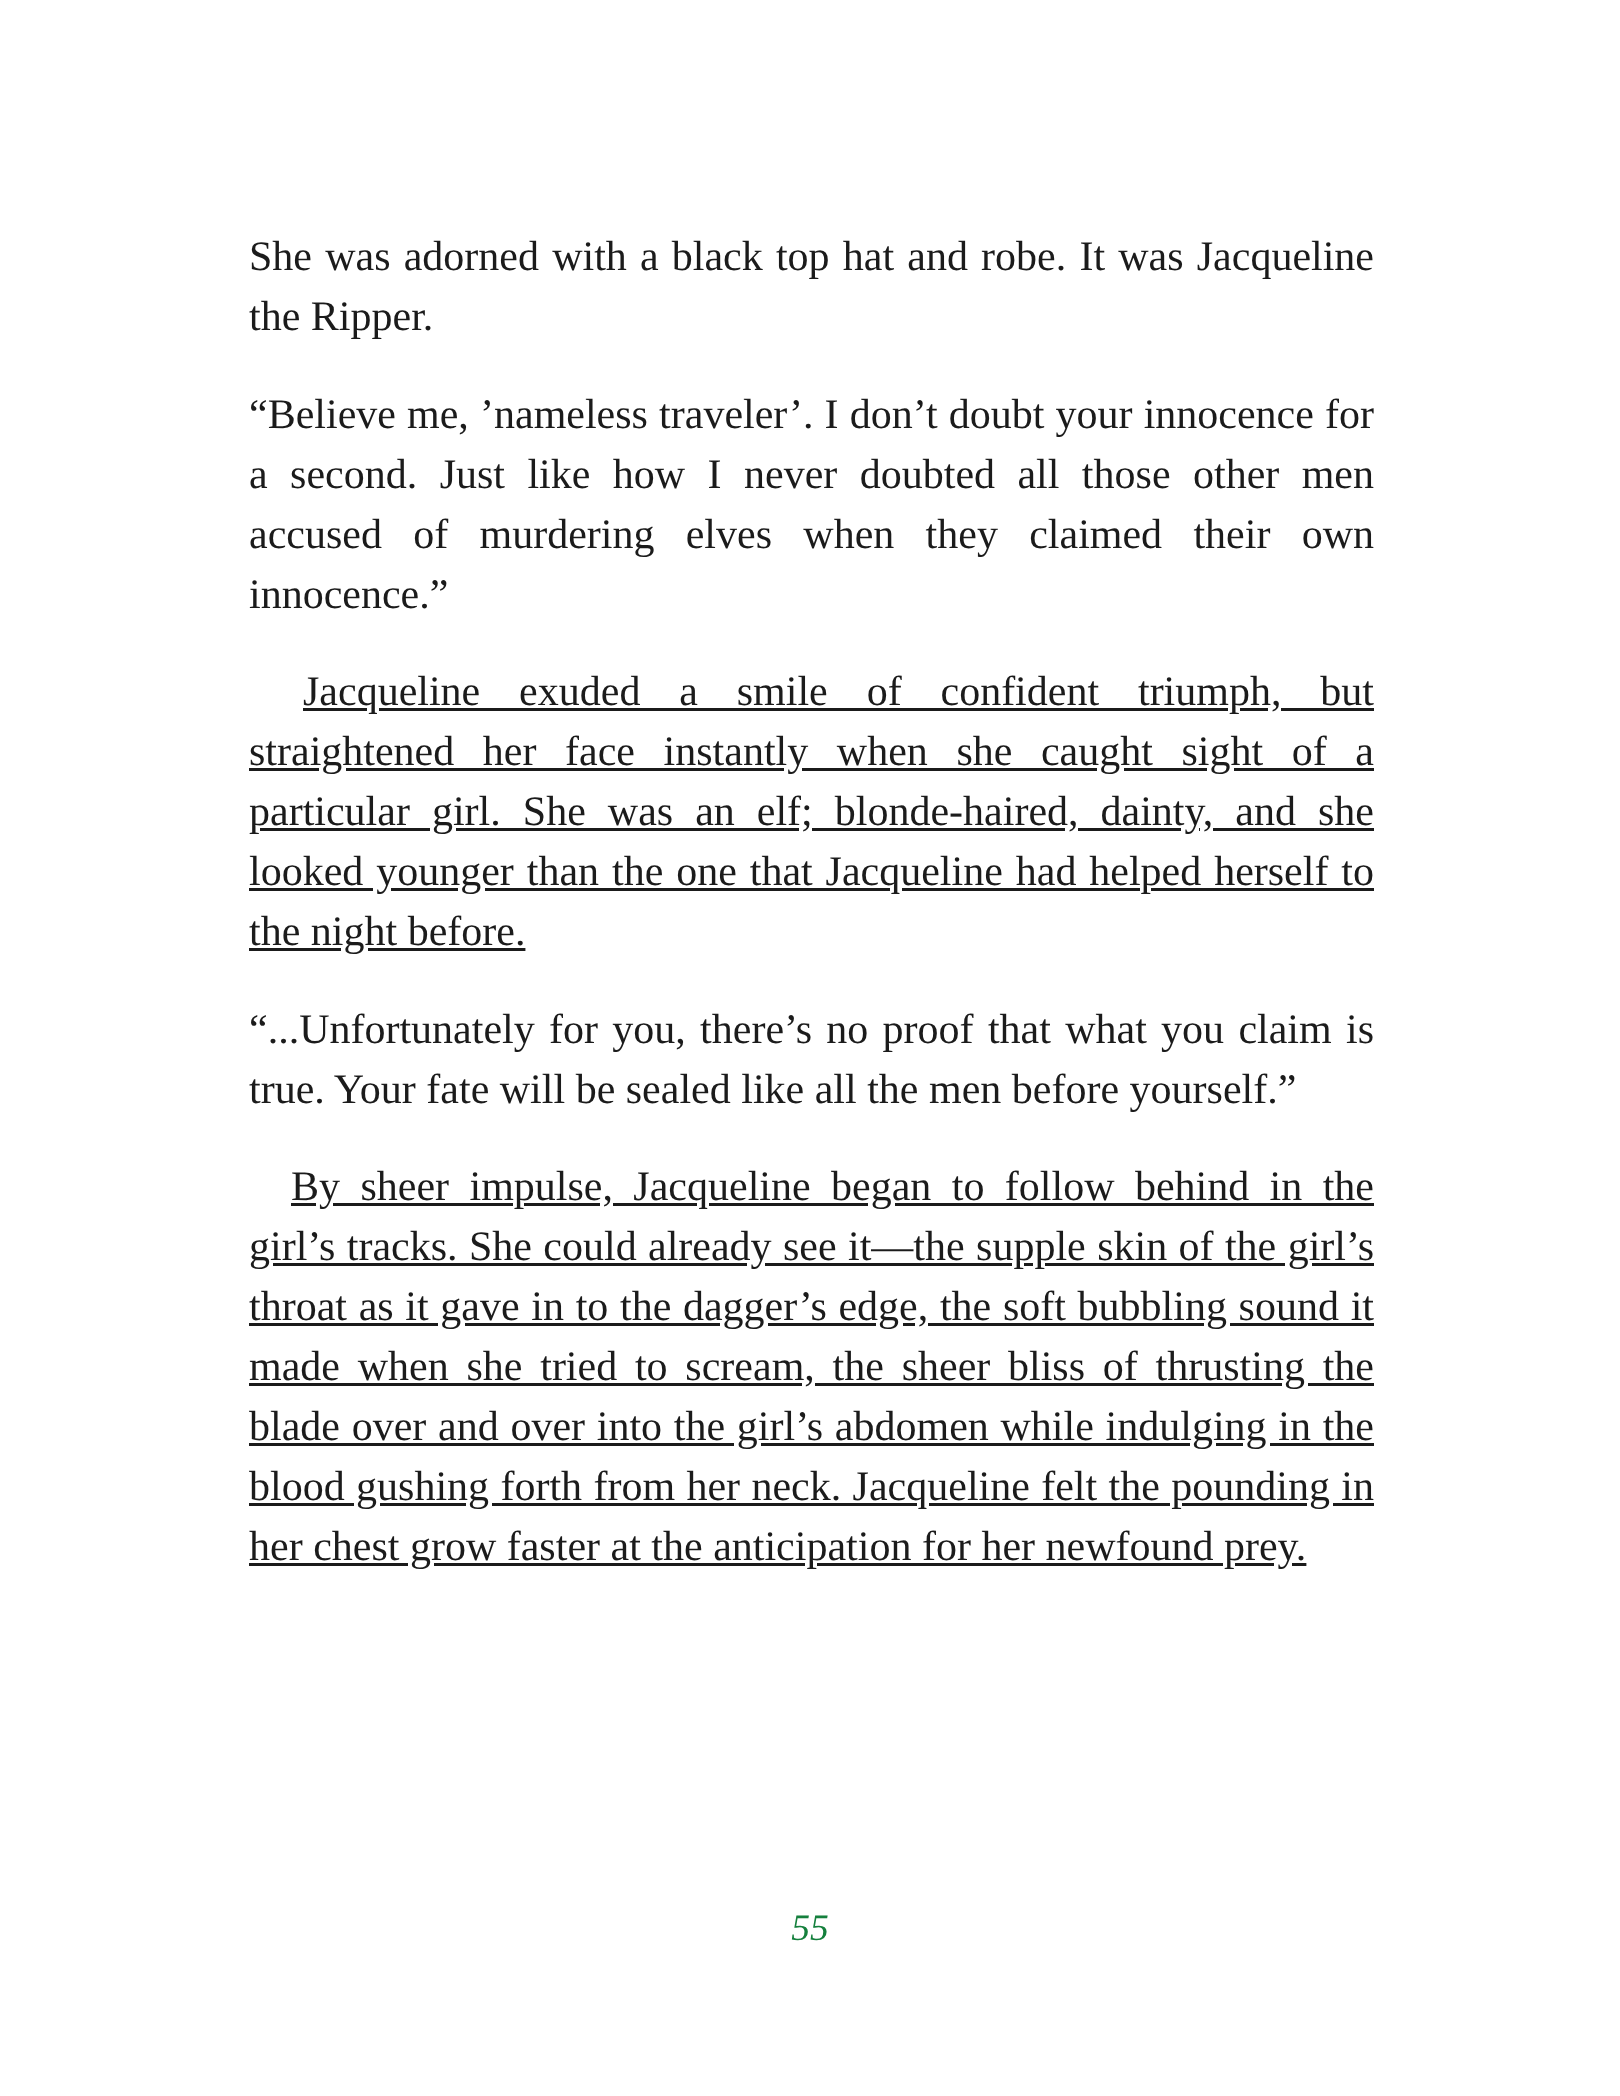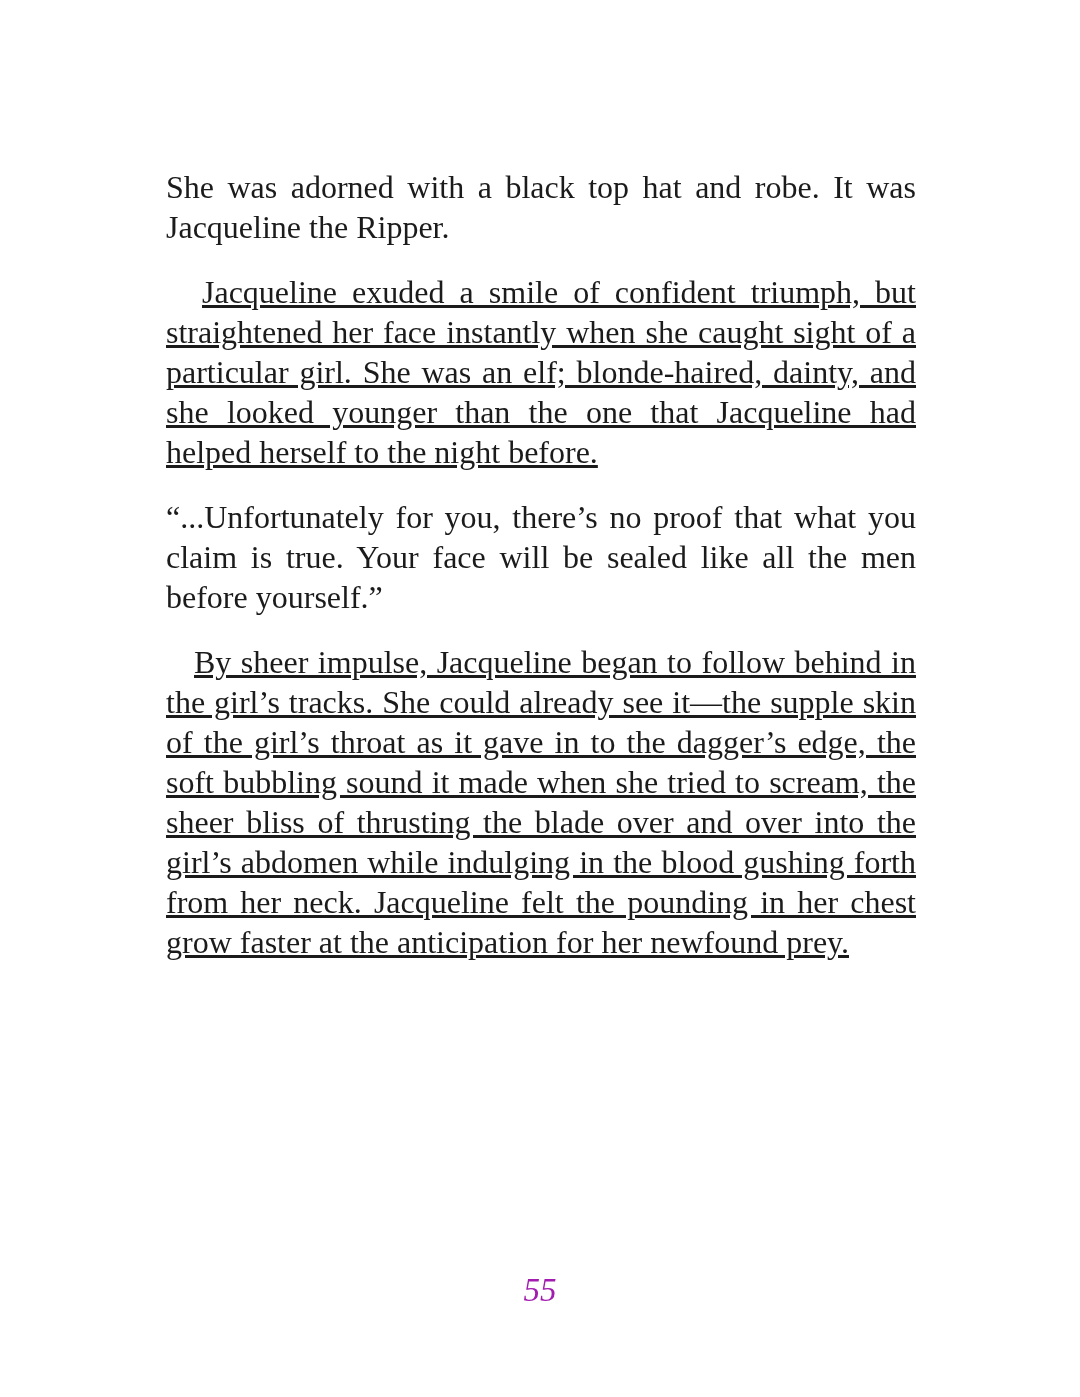--- a/index.html
+++ b/index.html
@@ -17,43 +17,44 @@
     font-family: "Liberation Serif", "DejaVu Serif", serif;
     color: #1b1b1b;
   }
   .text-block {
     position: absolute;
     top: 152px;
     left: 166px;
     width: 750px;
   }
   .text-block p {
-    margin: 15px 0 25px 0;
-    font-size: 32px;
+    margin: 0 0 25px 0;
+    font-size: 28px;
     line-height: 40px;
     text-align: justify;
     text-justify: inter-word;
   }
   .text-block p.indent-lg { text-indent: 36px; text-decoration: underline; }
   .text-block p.indent-sm { text-indent: 28px; text-decoration: underline; }
   .page-number {
     position: absolute;
     left: 0;
     right: 0;
     top: 1272px;
     text-align: center;
-    font-size: 33px;
+    font-size: 25px;
     font-style: italic;
-    color: #a21caf;
+    color: #15803d;
   }
 </style>
 </head>
 <body>
 
 <div class="page">
   <div class="text-block">
     <p>She was adorned with a black top hat and robe. It was Jacqueline the Ripper.</p>
+    <p>“Believe me, ’nameless traveler’. I don’t doubt your innocence for a second. Just like how I never doubted all those other men accused of murdering elves when they claimed their own innocence.”</p>
     <p class="indent-lg">Jacqueline exuded a smile of confident triumph, but straightened her face instantly when she caught sight of a particular girl. She was an elf; blonde-haired, dainty, and she looked younger than the one that Jacqueline had helped herself to the night before.</p>
-    <p>“...Unfortunately for you, there’s no proof that what you claim is true. Your face will be sealed like all the men before yourself.”</p>
+    <p>“...Unfortunately for you, there’s no proof that what you claim is true. Your fate will be sealed like all the men before yourself.”</p>
     <p class="indent-sm">By sheer impulse, Jacqueline began to follow behind in the girl’s tracks. She could already see it—the supple skin of the girl’s throat as it gave in to the dagger’s edge, the soft bubbling sound it made when she tried to scream, the sheer bliss of thrusting the blade over and over into the girl’s abdomen while indulging in the blood gushing forth from her neck. Jacqueline felt the pounding in her chest grow faster at the anticipation for her newfound prey.</p>
   </div>
   <div class="page-number">55</div>
 </div>
 
 </body></html>

